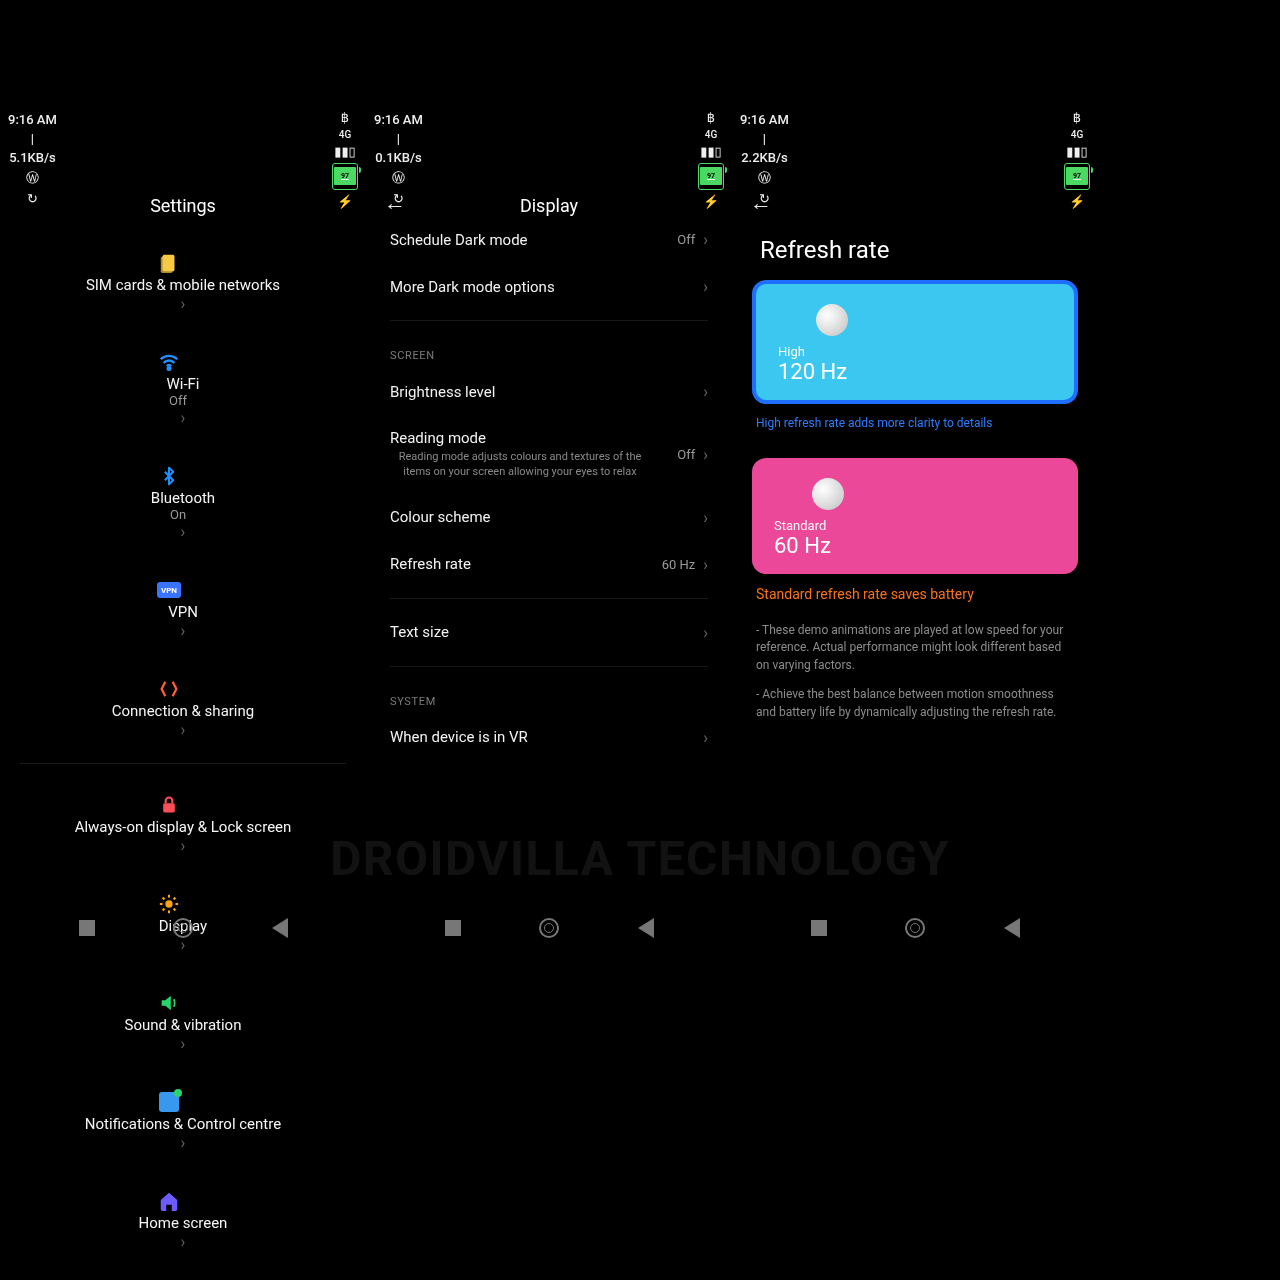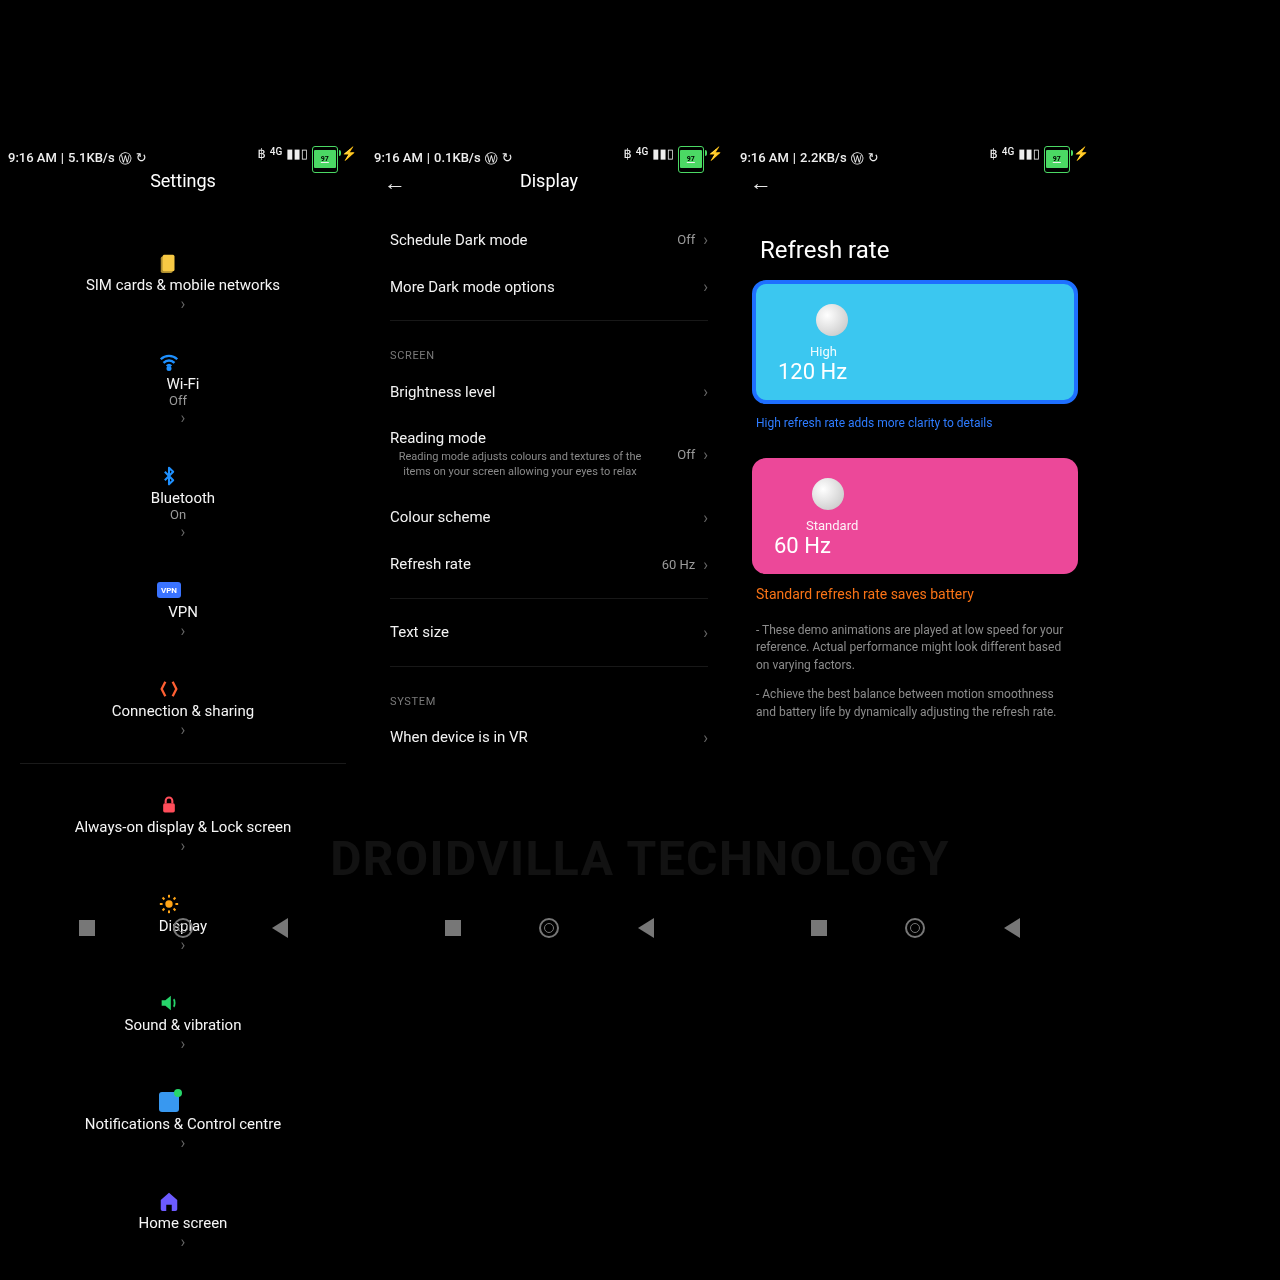--- a/index.html
+++ b/index.html
@@ -30,21 +30,21 @@
     display: flex;
     justify-content: space-between;
     align-items: center;
     font-size: 13px;
     padding: 0 8px;
     height: 22px;
     color: #eee;
     font-weight: 500;
   }
   .statusbar .left, .statusbar .right {
-    display: flex; gap: 4px;
+    display: flex; align-items: center; gap: 4px; flex-direction: column;
   }
   .battery {
     width: 26px; height: 27px;
     border: 1.5px solid #4bd964;
     border-radius: 3px;
     position: relative;
     display: inline-flex;
     align-items: center;
     justify-content: center;
     text-decoration: underline;
@@ -65,21 +65,21 @@
     align-items: center;
     justify-content: center;
     font-size: 7px;
     color: #000;
     font-weight: 700;
   }
 
   
   .title-row {
     display: flex;
-    align-items: flex-start;
+    align-items: flex-end;
     height: 46px;
     padding: 0 18px;
   }
   .title-center {
     text-align: center;
     font-size: 18px;
     flex: 1;
   }
   .back {
     font-size: 22px;
@@ -179,21 +179,20 @@
     width: 32px; height: 32px;
     border-radius: 50%;
     background: radial-gradient(circle at 35% 35%, #fff, #dcdcdc 55%, #bfbfbf);
     position: absolute;
     top: 20px; left: 60px;
   }
   .card .tier {
     font-size: 13px;
     color: rgba(255,255,255,0.92);
     margin-top: 30px;
-    margin-left: 32px;
   }
   .card .hz {
     font-size: 22px;
     color: #fff;
     font-weight: 400;
   }
   .note-blue {
     color: #2e7cff;
     font-size: 12px;
     padding: 4px 24px 18px;

